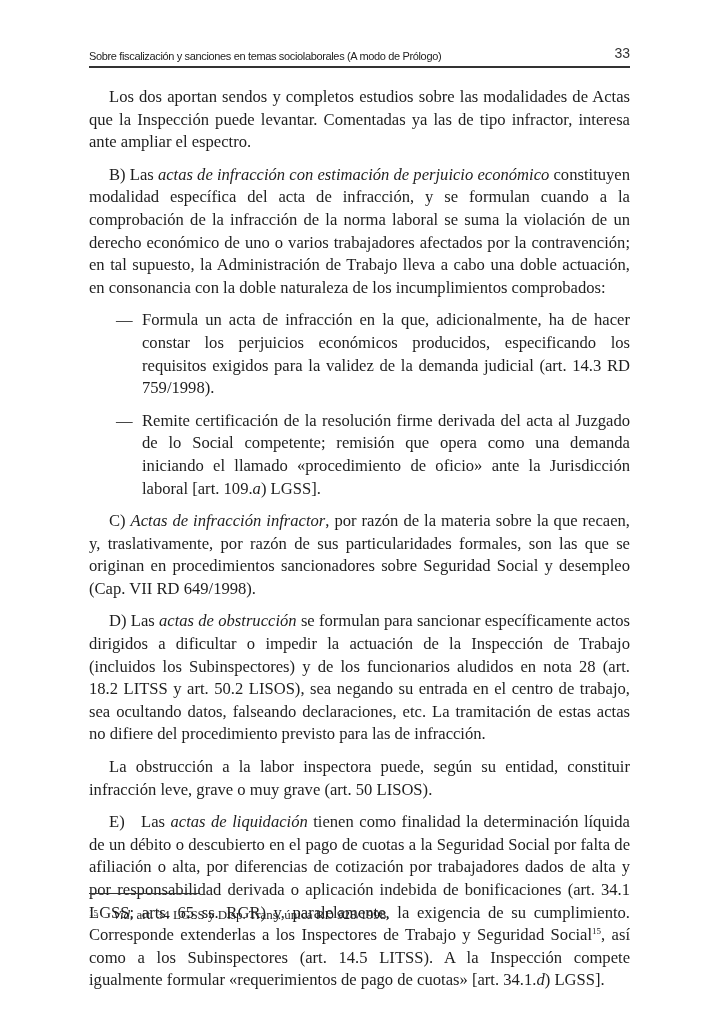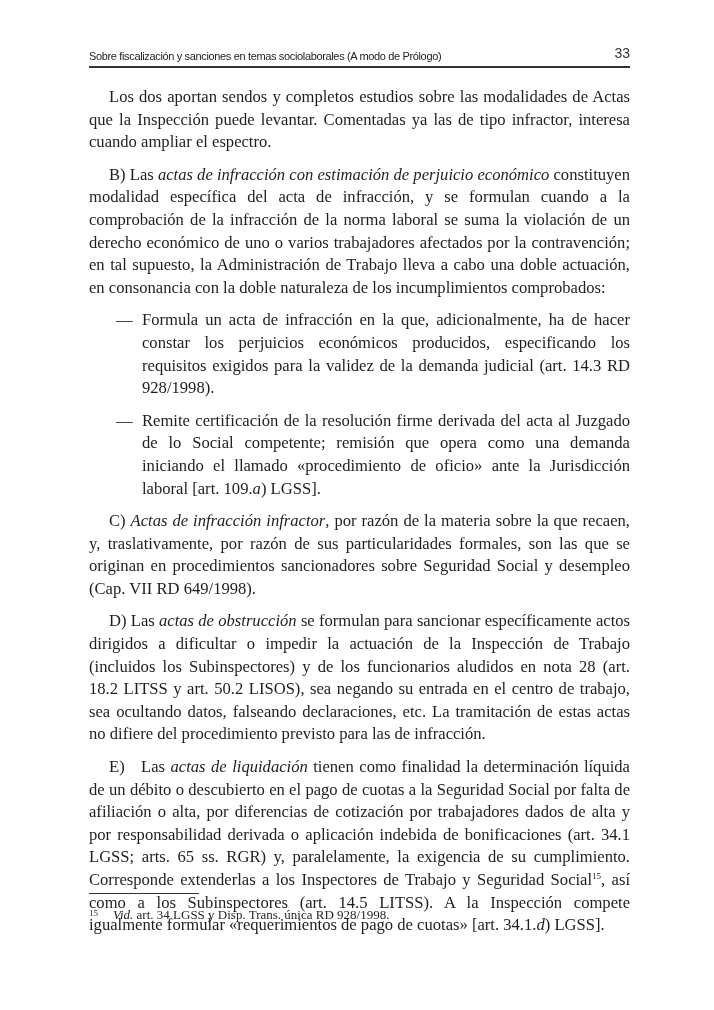--- a/index.html
+++ b/index.html
@@ -47,38 +47,39 @@
 <div class="page">
 
   <div class="running-head">
     <span class="running-title">Sobre fiscalización y sanciones en temas sociolaborales (A modo de Prólogo)</span>
     <span class="page-number">33</span>
   </div>
   <div class="head-rule"></div>
 
   <div class="body-text">
 
-    <p>Los dos aportan sendos y completos estudios sobre las modalidades de Actas que la Inspección puede levantar. Comentadas ya las de tipo infractor, interesa cuando ampliar el espectro.</p>
+    <p>Los dos aportan sendos y completos estudios sobre las modalidades de Actas que la Inspección puede levantar. Comentadas ya las de tipo infractor, interesa ante ampliar el espectro.</p>
 
     <p><span>B) Las </span><em>actas de infracción con estimación de perjuicio económico</em><span> constituyen modalidad específica del acta de infracción, y se formulan cuando a la comprobación de la infracción de la norma laboral se suma la violación de un derecho económico de uno o varios trabajadores afectados por la contravención; en tal supuesto, la Administración de Trabajo lleva a cabo una doble actuación, en consonancia con la doble naturaleza de los incumplimientos comprobados:</span></p>
 
     <div class="dash-item">
       <span class="dash">—</span>
-      <span class="item-text">Formula un acta de infracción en la que, adicionalmente, ha de hacer constar los perjuicios económicos producidos, especificando los requisitos exigidos para la validez de la demanda judicial (art. 14.3 RD 928/1998).</span>
+      <span class="item-text">Formula un acta de infracción en la que, adicionalmente, ha de hacer constar los perjuicios económicos producidos, especificando los requisitos exigidos para la validez de la demanda judicial (art. 14.3 RD 759/1998).</span>
     </div>
 
     <div class="dash-item">
       <span class="dash">—</span>
       <span class="item-text"><span>Remite certificación de la resolución firme derivada del acta al Juzgado de lo Social competente; remisión que opera como una demanda iniciando el llamado «procedimiento de oficio» ante la Jurisdicción laboral [art. 109.</span><em>a</em><span>) LGSS].</span></span>
     </div>
 
     <p><span>C) </span><em>Actas de infracción infractor</em><span>, por razón de la materia sobre la que recaen, y, traslativamente, por razón de sus particularidades formales, son las que se originan en procedimientos sancionadores sobre Seguridad Social y desempleo (Cap. VII RD 649/1998).</span></p>
 
     <p><span>D) Las </span><em>actas de obstrucción</em><span> se formulan para sancionar específicamente actos dirigidos a dificultar o impedir la actuación de la Inspección de Trabajo (incluidos los Subinspectores) y de los funcionarios aludidos en nota 28 (art. 18.2 LITSS y art. 50.2 LISOS), sea negando su entrada en el centro de trabajo, sea ocultando datos, falseando declaraciones, etc. La tramitación de estas actas no difiere del procedimiento previsto para las de infracción.</span></p>
 
+    <p>La obstrucción a la labor inspectora puede, según su entidad, constituir infracción leve, grave o muy grave (art. 50 LISOS).</p>
 
     <p style="white-space: pre-wrap;"><span>E)   Las </span><em>actas de liquidación</em><span> tienen como finalidad la determinación líquida de un débito o descubierto en el pago de cuotas a la Seguridad Social por falta de afiliación o alta, por diferencias de cotización por trabajadores dados de alta y por responsabilidad derivada o aplicación indebida de bonificaciones (art. 34.1 LGSS; arts. 65 ss. RGR) y, paralelamente, la exigencia de su cumplimiento. Corresponde extenderlas a los Inspectores de Trabajo y Seguridad Social</span><sup>15</sup><span>, así como a los Subinspectores (art. 14.5 LITSS). A la Inspección compete igualmente formular «requerimientos de pago de cuotas» [art. 34.1.</span><em>d</em><span>) LGSS].</span></p>
 
   </div>
 
   <div class="footnote-rule"></div>
   <div class="footnote">
     <span class="fn-num">15</span><em>Vid.</em><span> art. 34 LGSS y Disp. Trans. única RD 928/1998.</span>
   </div>
 

